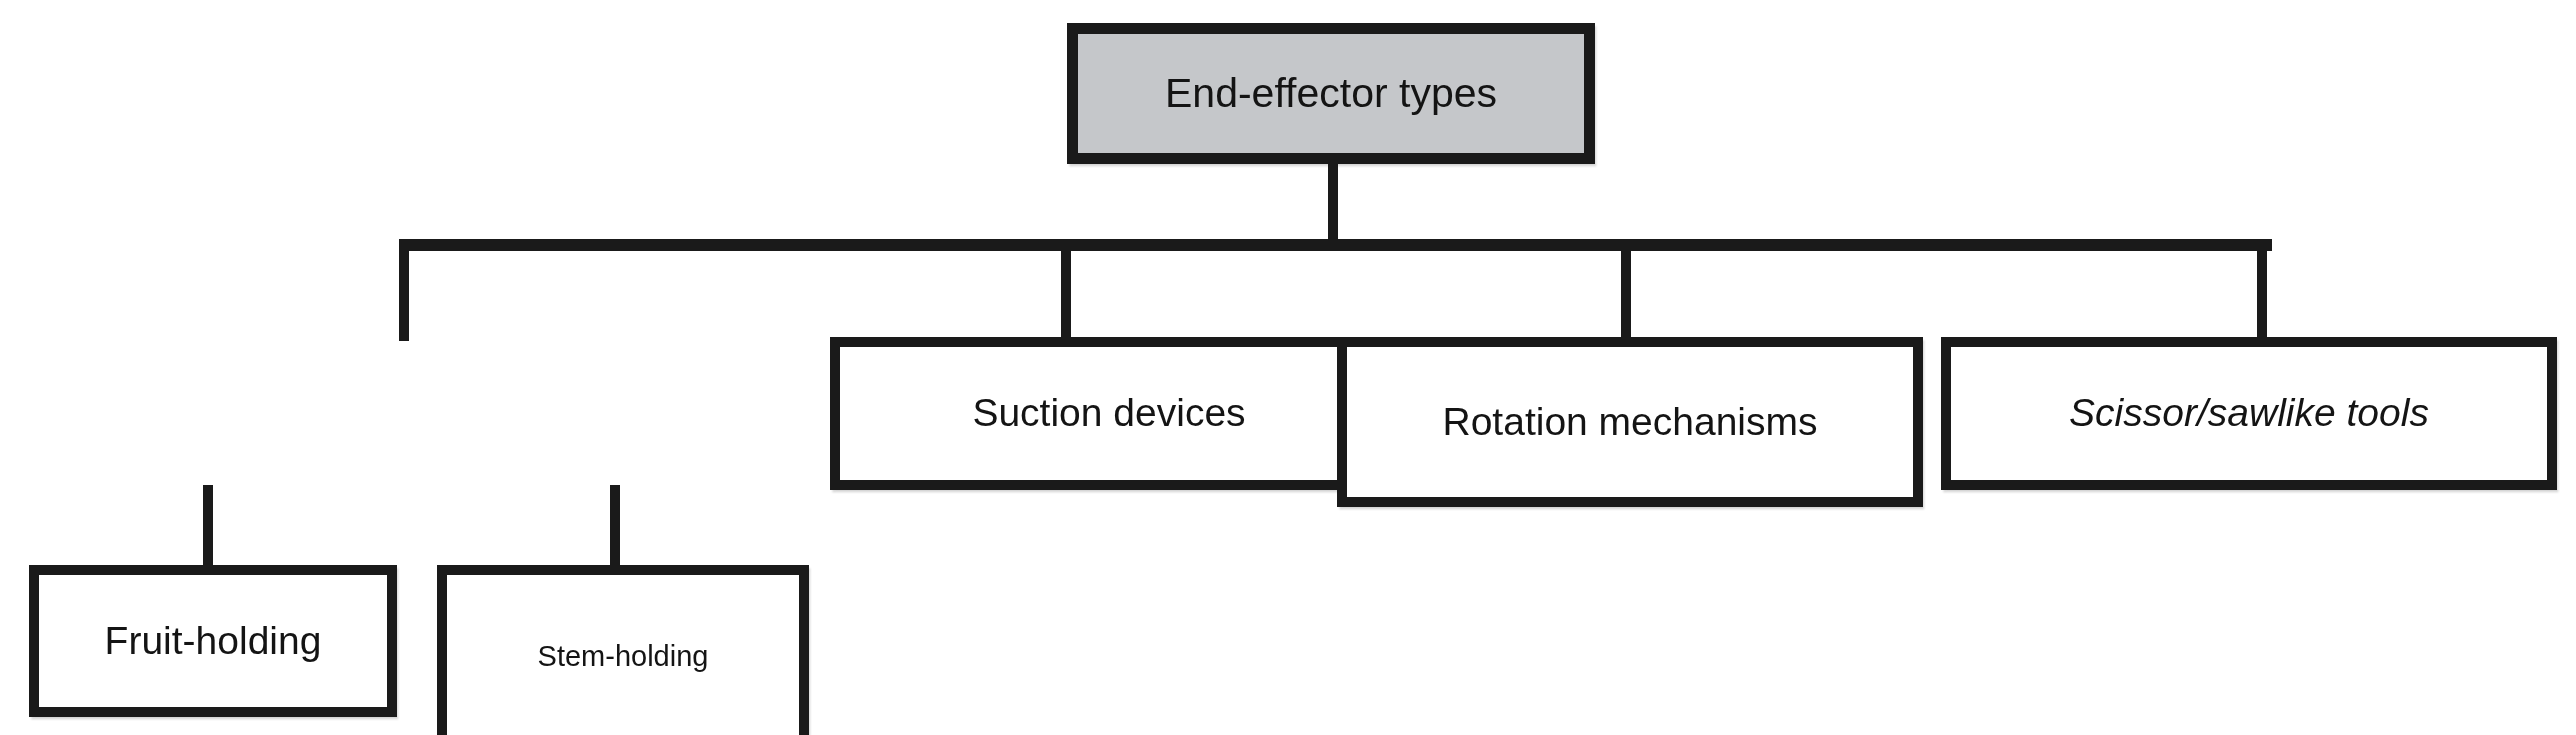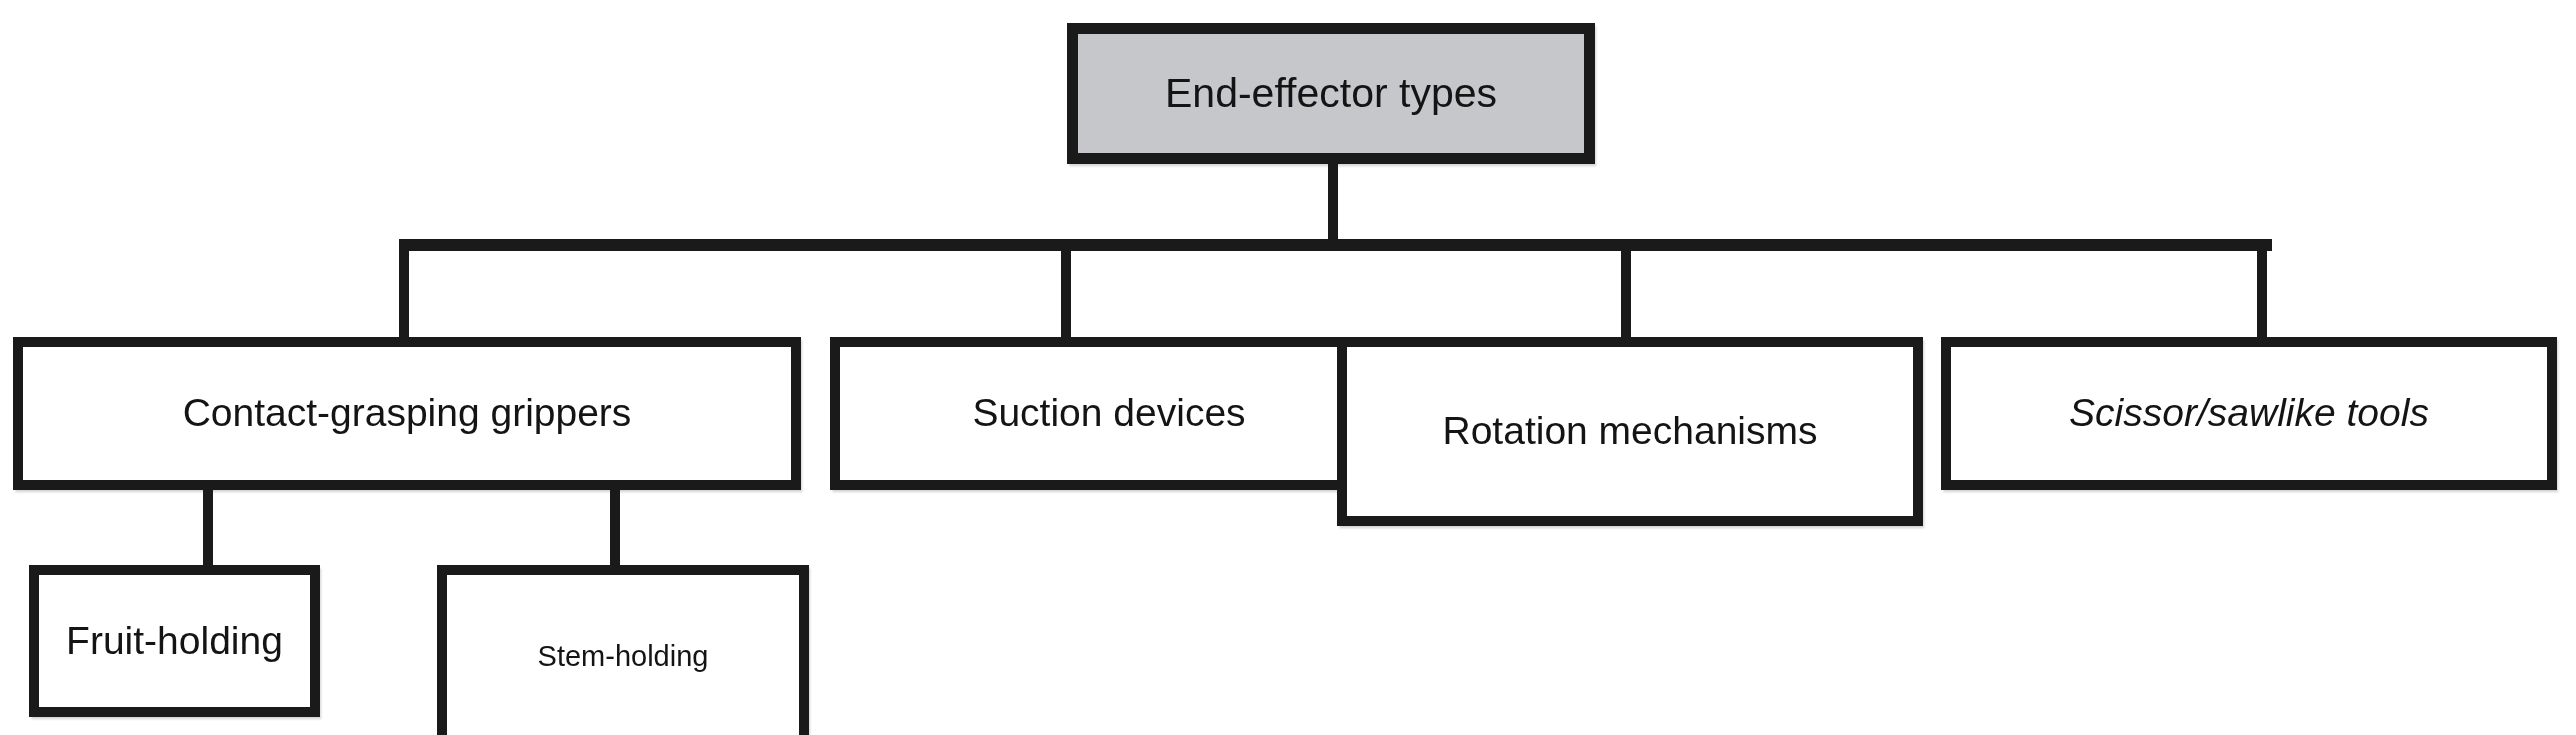--- a/index.html
+++ b/index.html
@@ -65,40 +65,37 @@
 
   <div class="edge v" style="left:1328px; top:160px; height:84px;"></div>
 
   <div class="edge h" style="left:404px; top:239px; width:1868px;"></div>
 
   <div class="edge v" style="left:399px;  top:239px; height:102px;"></div>
   <div class="edge v" style="left:1061px; top:239px; height:102px;"></div>
   <div class="edge v" style="left:1621px; top:239px; height:102px;"></div>
   <div class="edge v" style="left:2257px; top:239px; height:102px;"></div>
 
-  <div class="node" style="left:13px; top:337px; width:788px; height:153px; font-size:39px;">
-    <span class="node-label">Contact-grasping grippers</span>
-  </div>
 
   <div class="node" style="left:830px; top:337px; width:558px; height:153px; font-size:39px;">
     <span class="node-label">Suction devices</span>
   </div>
 
-  <div class="node" style="left:1337px; top:337px; width:586px; height:189px; font-size:39px;">
+  <div class="node" style="left:1337px; top:337px; width:586px; height:170px; font-size:39px;">
     <span class="node-label">Rotation mechanisms</span>
   </div>
 
   <div class="node" style="left:1941px; top:337px; width:616px; height:153px; font-size:39px;font-style:italic;">
     <span class="node-label">Scissor/sawlike tools</span>
   </div>
 
   <div class="edge v" style="left:203px; top:485px; height:84px;"></div>
   <div class="edge v" style="left:610px; top:485px; height:84px;"></div>
 
-  <div class="node" style="left:29px; top:565px; width:291px; height:152px; font-size:39px;">
+  <div class="node" style="left:29px; top:565px; width:368px; height:152px; font-size:39px;">
     <span class="node-label">Fruit-holding</span>
   </div>
 
   <div class="node" style="left:437px; top:565px; width:372px; height:184px; font-size:29px;">
     <span class="node-label">Stem-holding</span>
   </div>
 
 </div>
 
 

